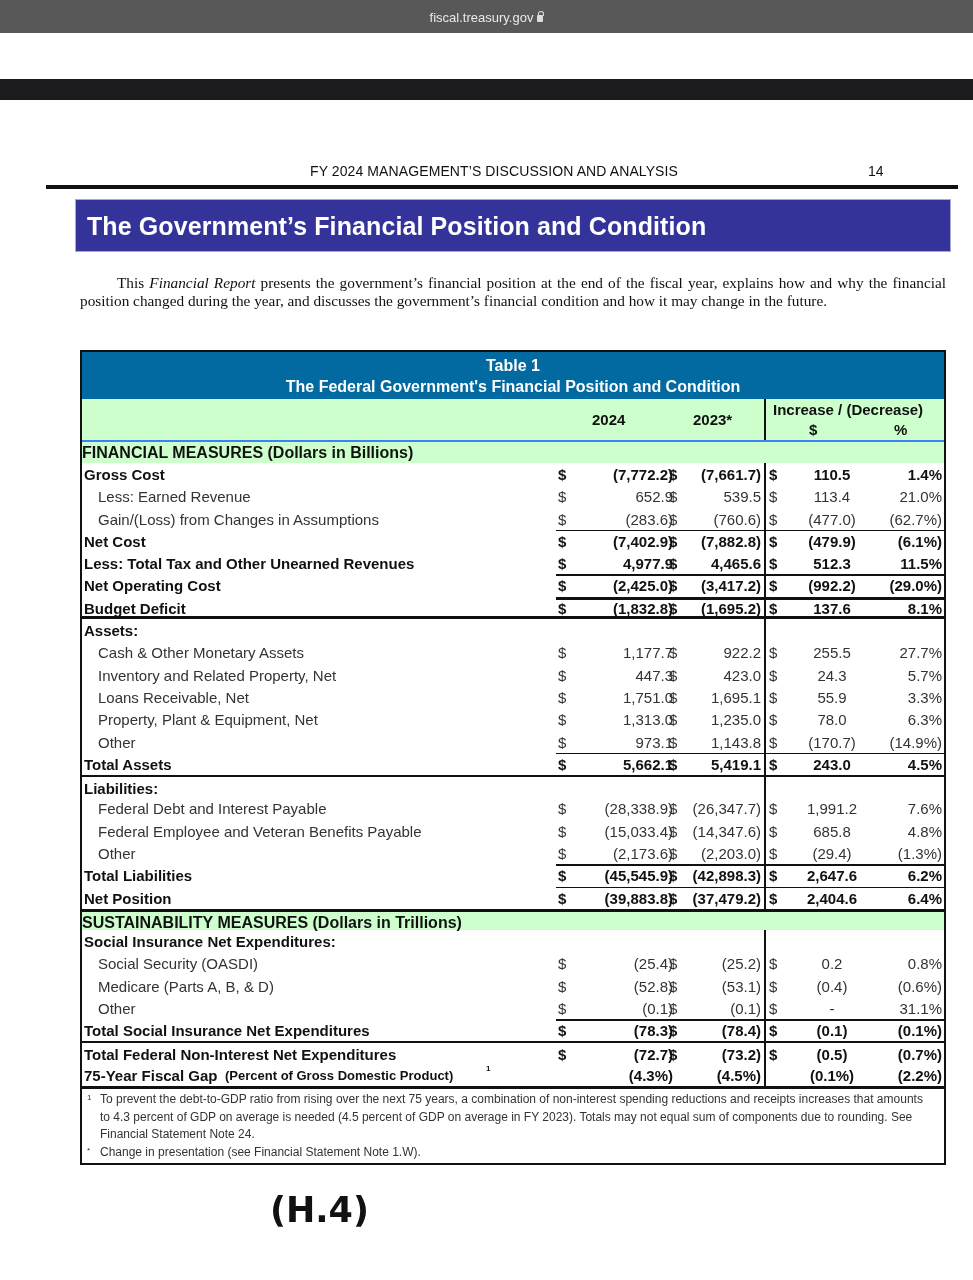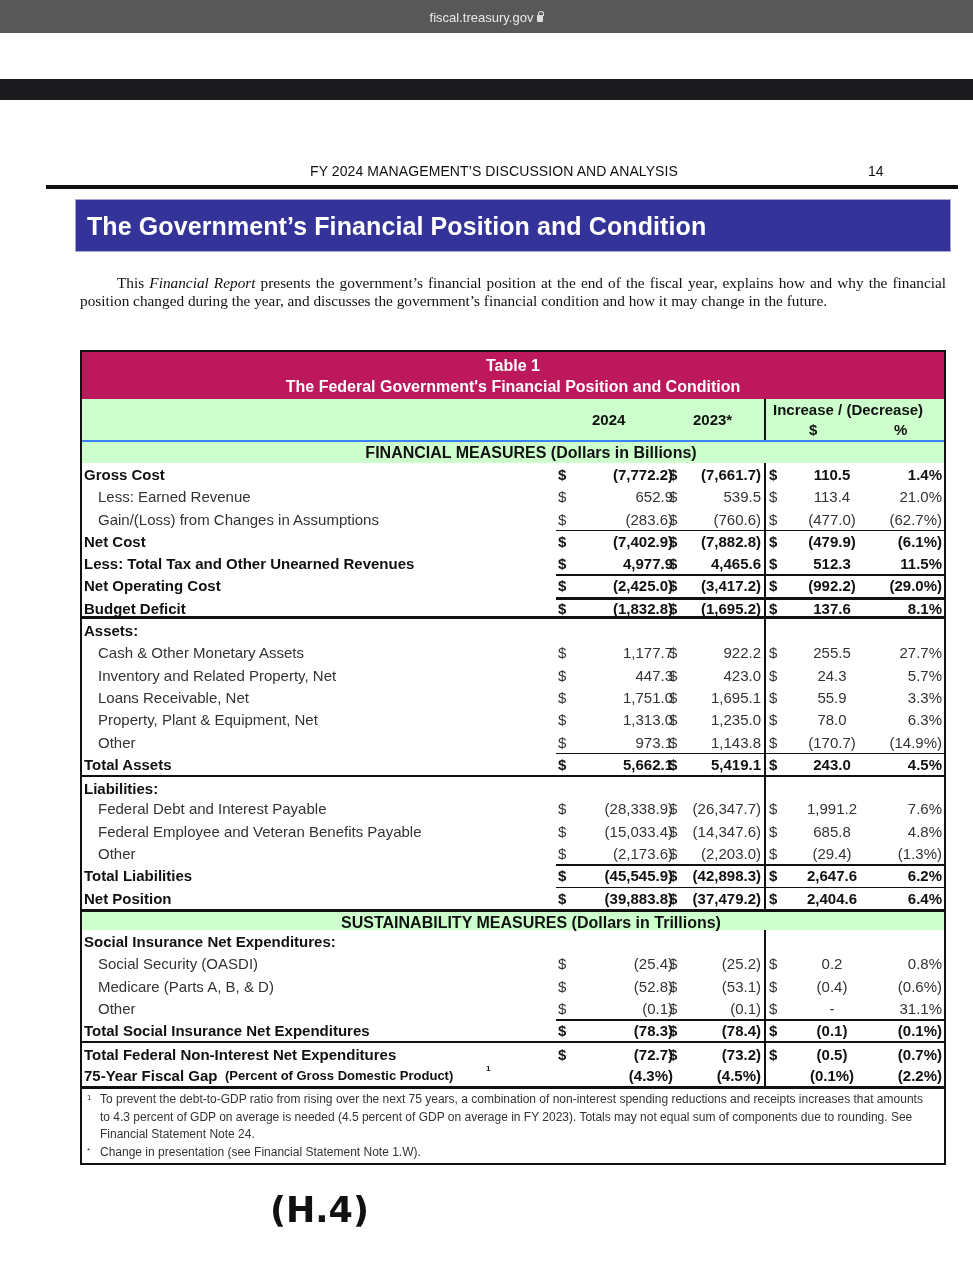--- a/index.html
+++ b/index.html
@@ -17,30 +17,30 @@
   .page-header .title { position: absolute; left: 264px; top: 2px; font-size: 14px; letter-spacing: 0.1px; }
   .page-header .pnum { position: absolute; left: 822px; top: 2px; font-size: 14px; }
 
   .banner { position: absolute; left: 75px; top: 199px; width: 876px; height: 53px; background: #333399; border: 1px solid #a8a8d0; }
   .banner h1 { position: absolute; left: 11px; top: 12px; color: #fff; font-size: 25px; font-weight: bold; letter-spacing: 0.1px; }
 
   .intro { position: absolute; left: 80px; top: 274px; width: 866px; font-family: "Liberation Serif", serif; font-size: 15.3px; line-height: 17.5px; text-align: justify; }
   .intro .indent { padding-left: 37px; }
 
   .table-wrap { position: absolute; left: 80px; top: 350px; width: 866px; border: 2px solid #111; }
-  .t-title { background: #be185d; color: #fff; text-align: center; font-weight: bold; font-size: 16px; height: 47px; line-height: 21px; padding-top: 3px; }
+  .t-title { background: #0369a1; color: #fff; text-align: center; font-weight: bold; font-size: 16px; height: 47px; line-height: 21px; padding-top: 3px; }
   .t-head { position: relative; background: #ccffcc; height: 43px; border-bottom: 2px solid #3b82f6; }
   .t-head .c24 { position: absolute; left: 510px; top: 12px; font-weight: bold; font-size: 15px; }
   .t-head .c23 { position: absolute; left: 611px; top: 12px; font-weight: bold; font-size: 15px; }
   .t-head .inc { position: absolute; left: 682px; top: 0; width: 182px; height: 41px; border-left: 2px solid #111; }
   .t-head .inc .lbl { position: absolute; left: 7px; top: 2px; font-weight: bold; font-size: 15px; }
   .t-head .inc .d { position: absolute; left: 43px; top: 22px; font-weight: bold; font-size: 15px; }
   .t-head .inc .p { position: absolute; left: 128px; top: 22px; font-weight: bold; font-size: 15px; }
 
-  .section { background: #ccffcc; text-align: center; font-weight: bold; font-size: 16px; height: 21px; line-height: 21px; padding-left: 36px; }
+  .section { background: #ccffcc; text-align: left; font-weight: bold; font-size: 16px; height: 21px; line-height: 21px; }
 
   .row { position: relative; height: 22.3px; font-size: 15px; }
   .row .lab { position: absolute; left: 2px; top: 3px; white-space: nowrap; }
   .row.sub .lab { left: 16px; }
   .row .s1 { position: absolute; left: 476px; top: 3px; }
   .row .v1 { position: absolute; right: 271px; top: 3px; text-align: right; }
   .row .s2 { position: absolute; left: 587px; top: 3px; }
   .row .v2 { position: absolute; right: 183px; top: 3px; text-align: right; }
   .row .s3 { position: absolute; left: 687px; top: 3px; }
   .row .v3 { position: absolute; left: 700px; width: 100px; top: 3px; text-align: center; }

